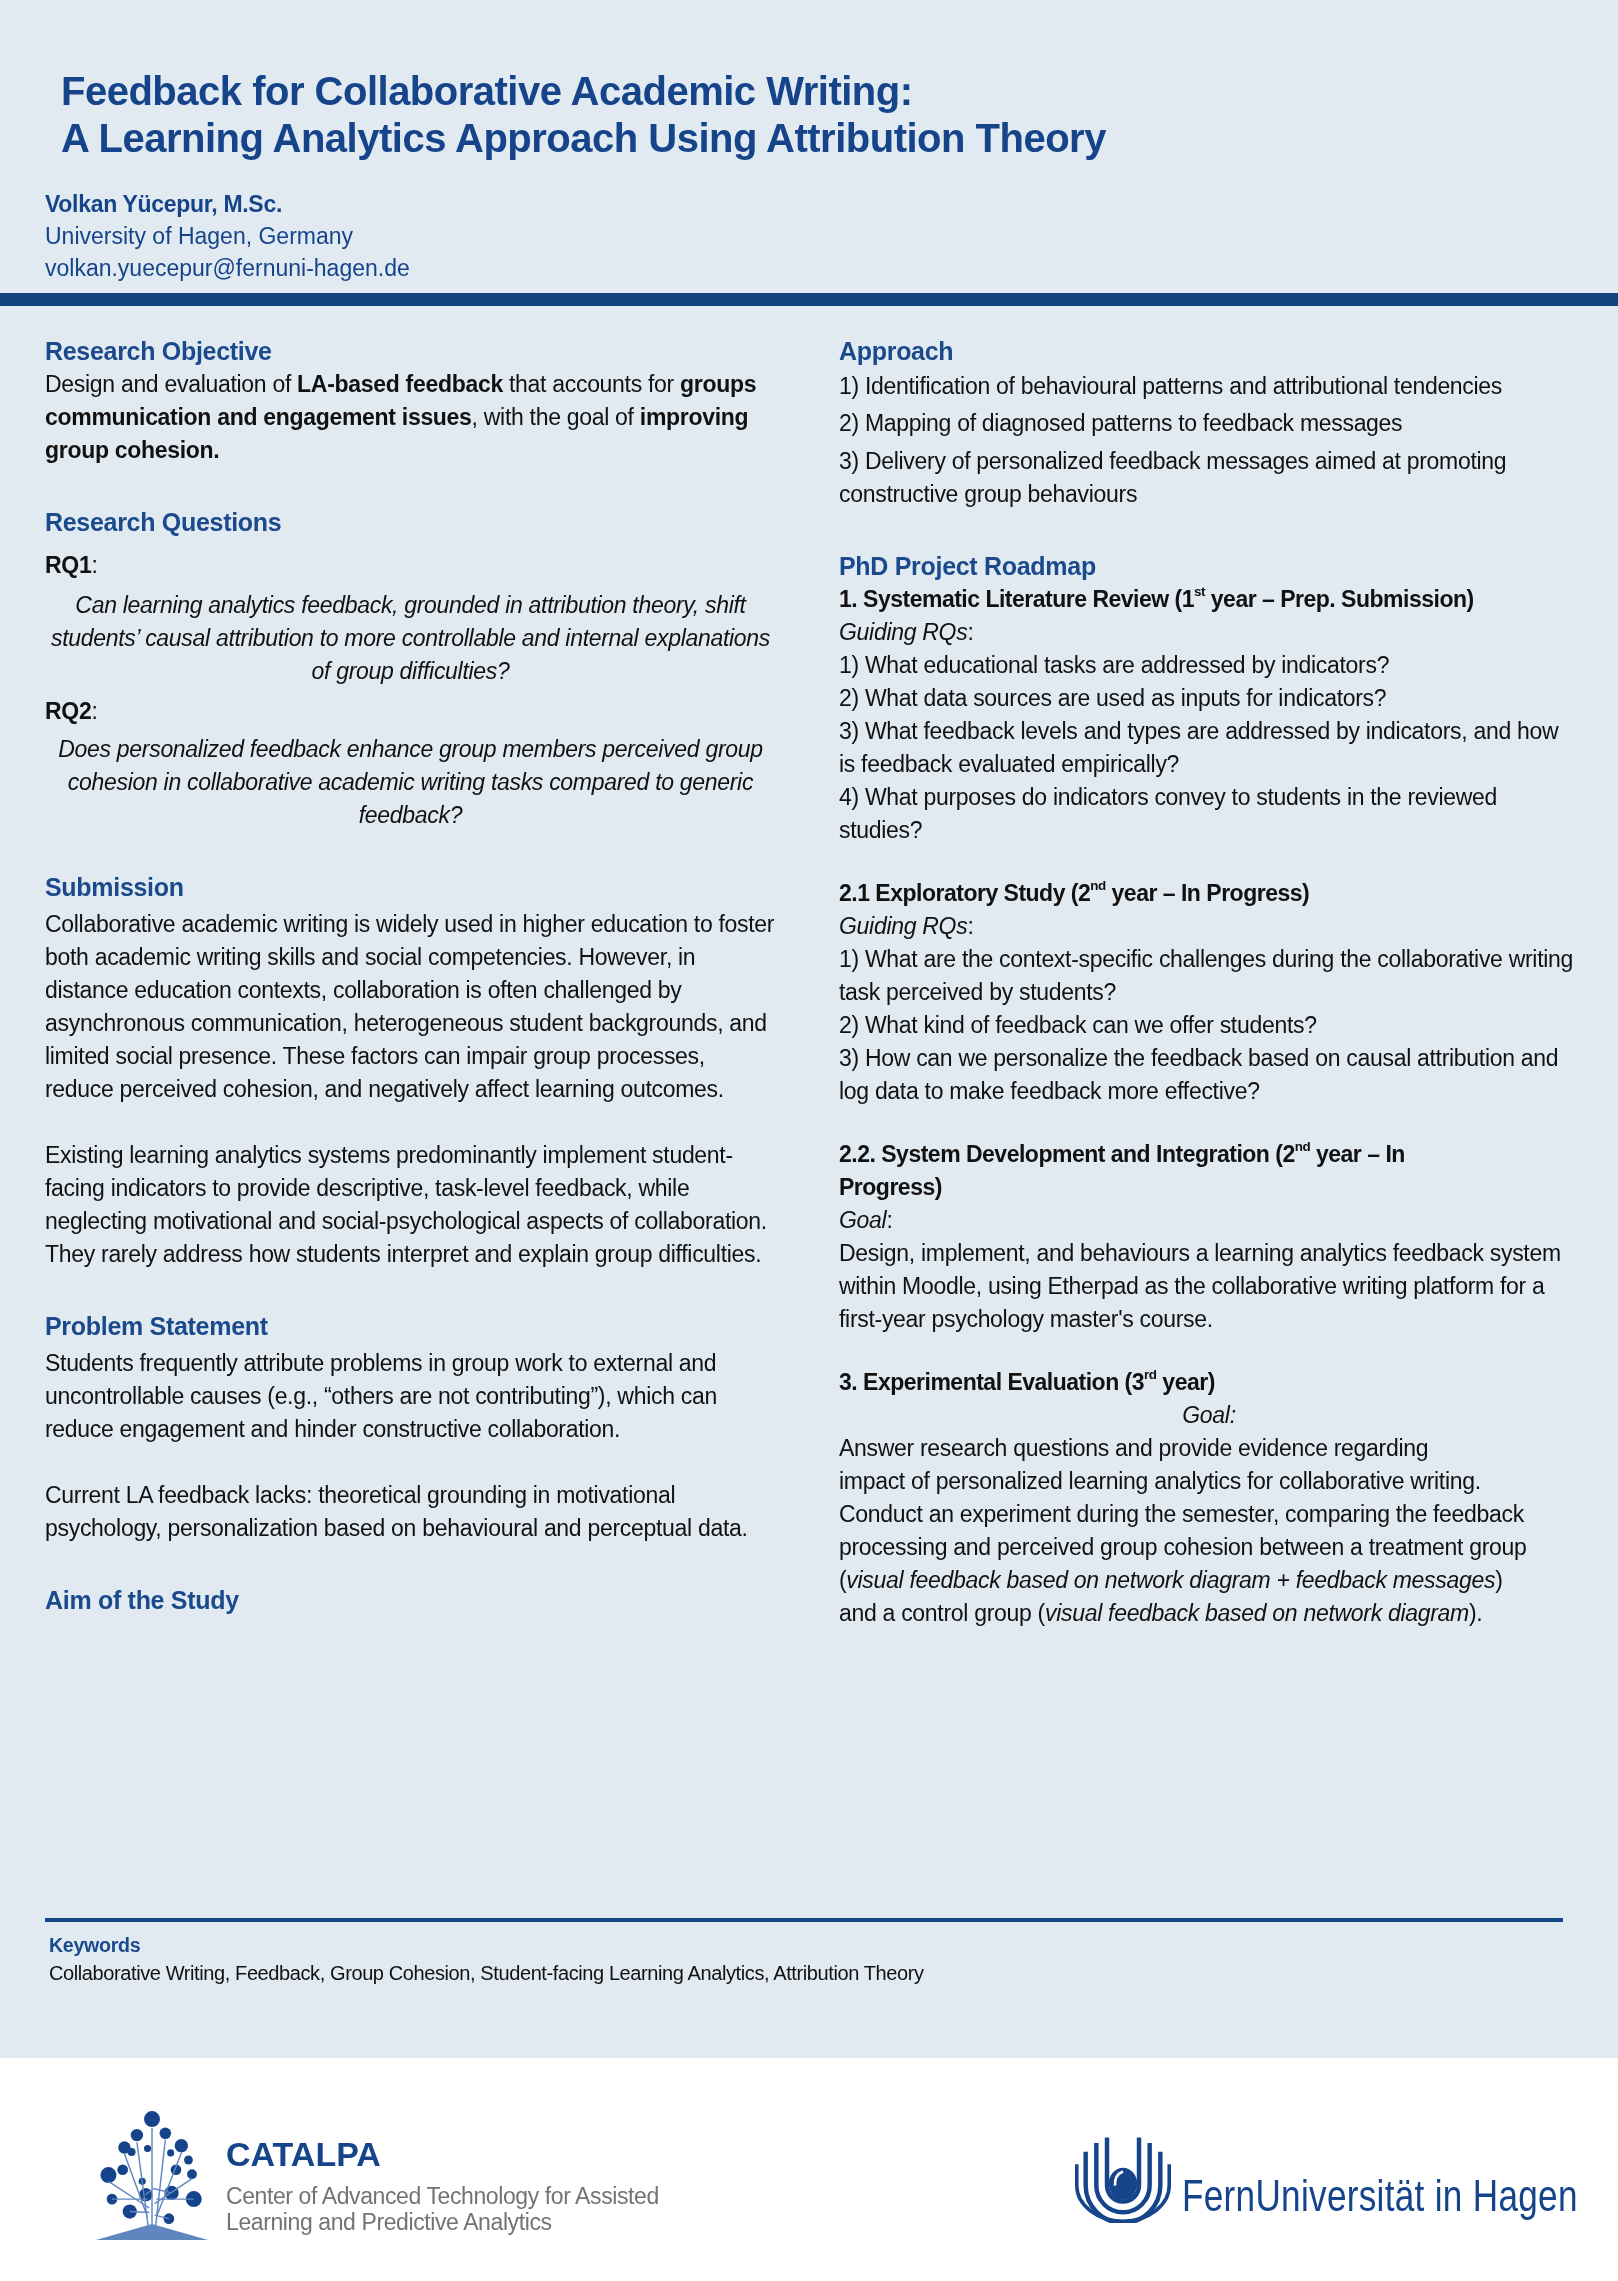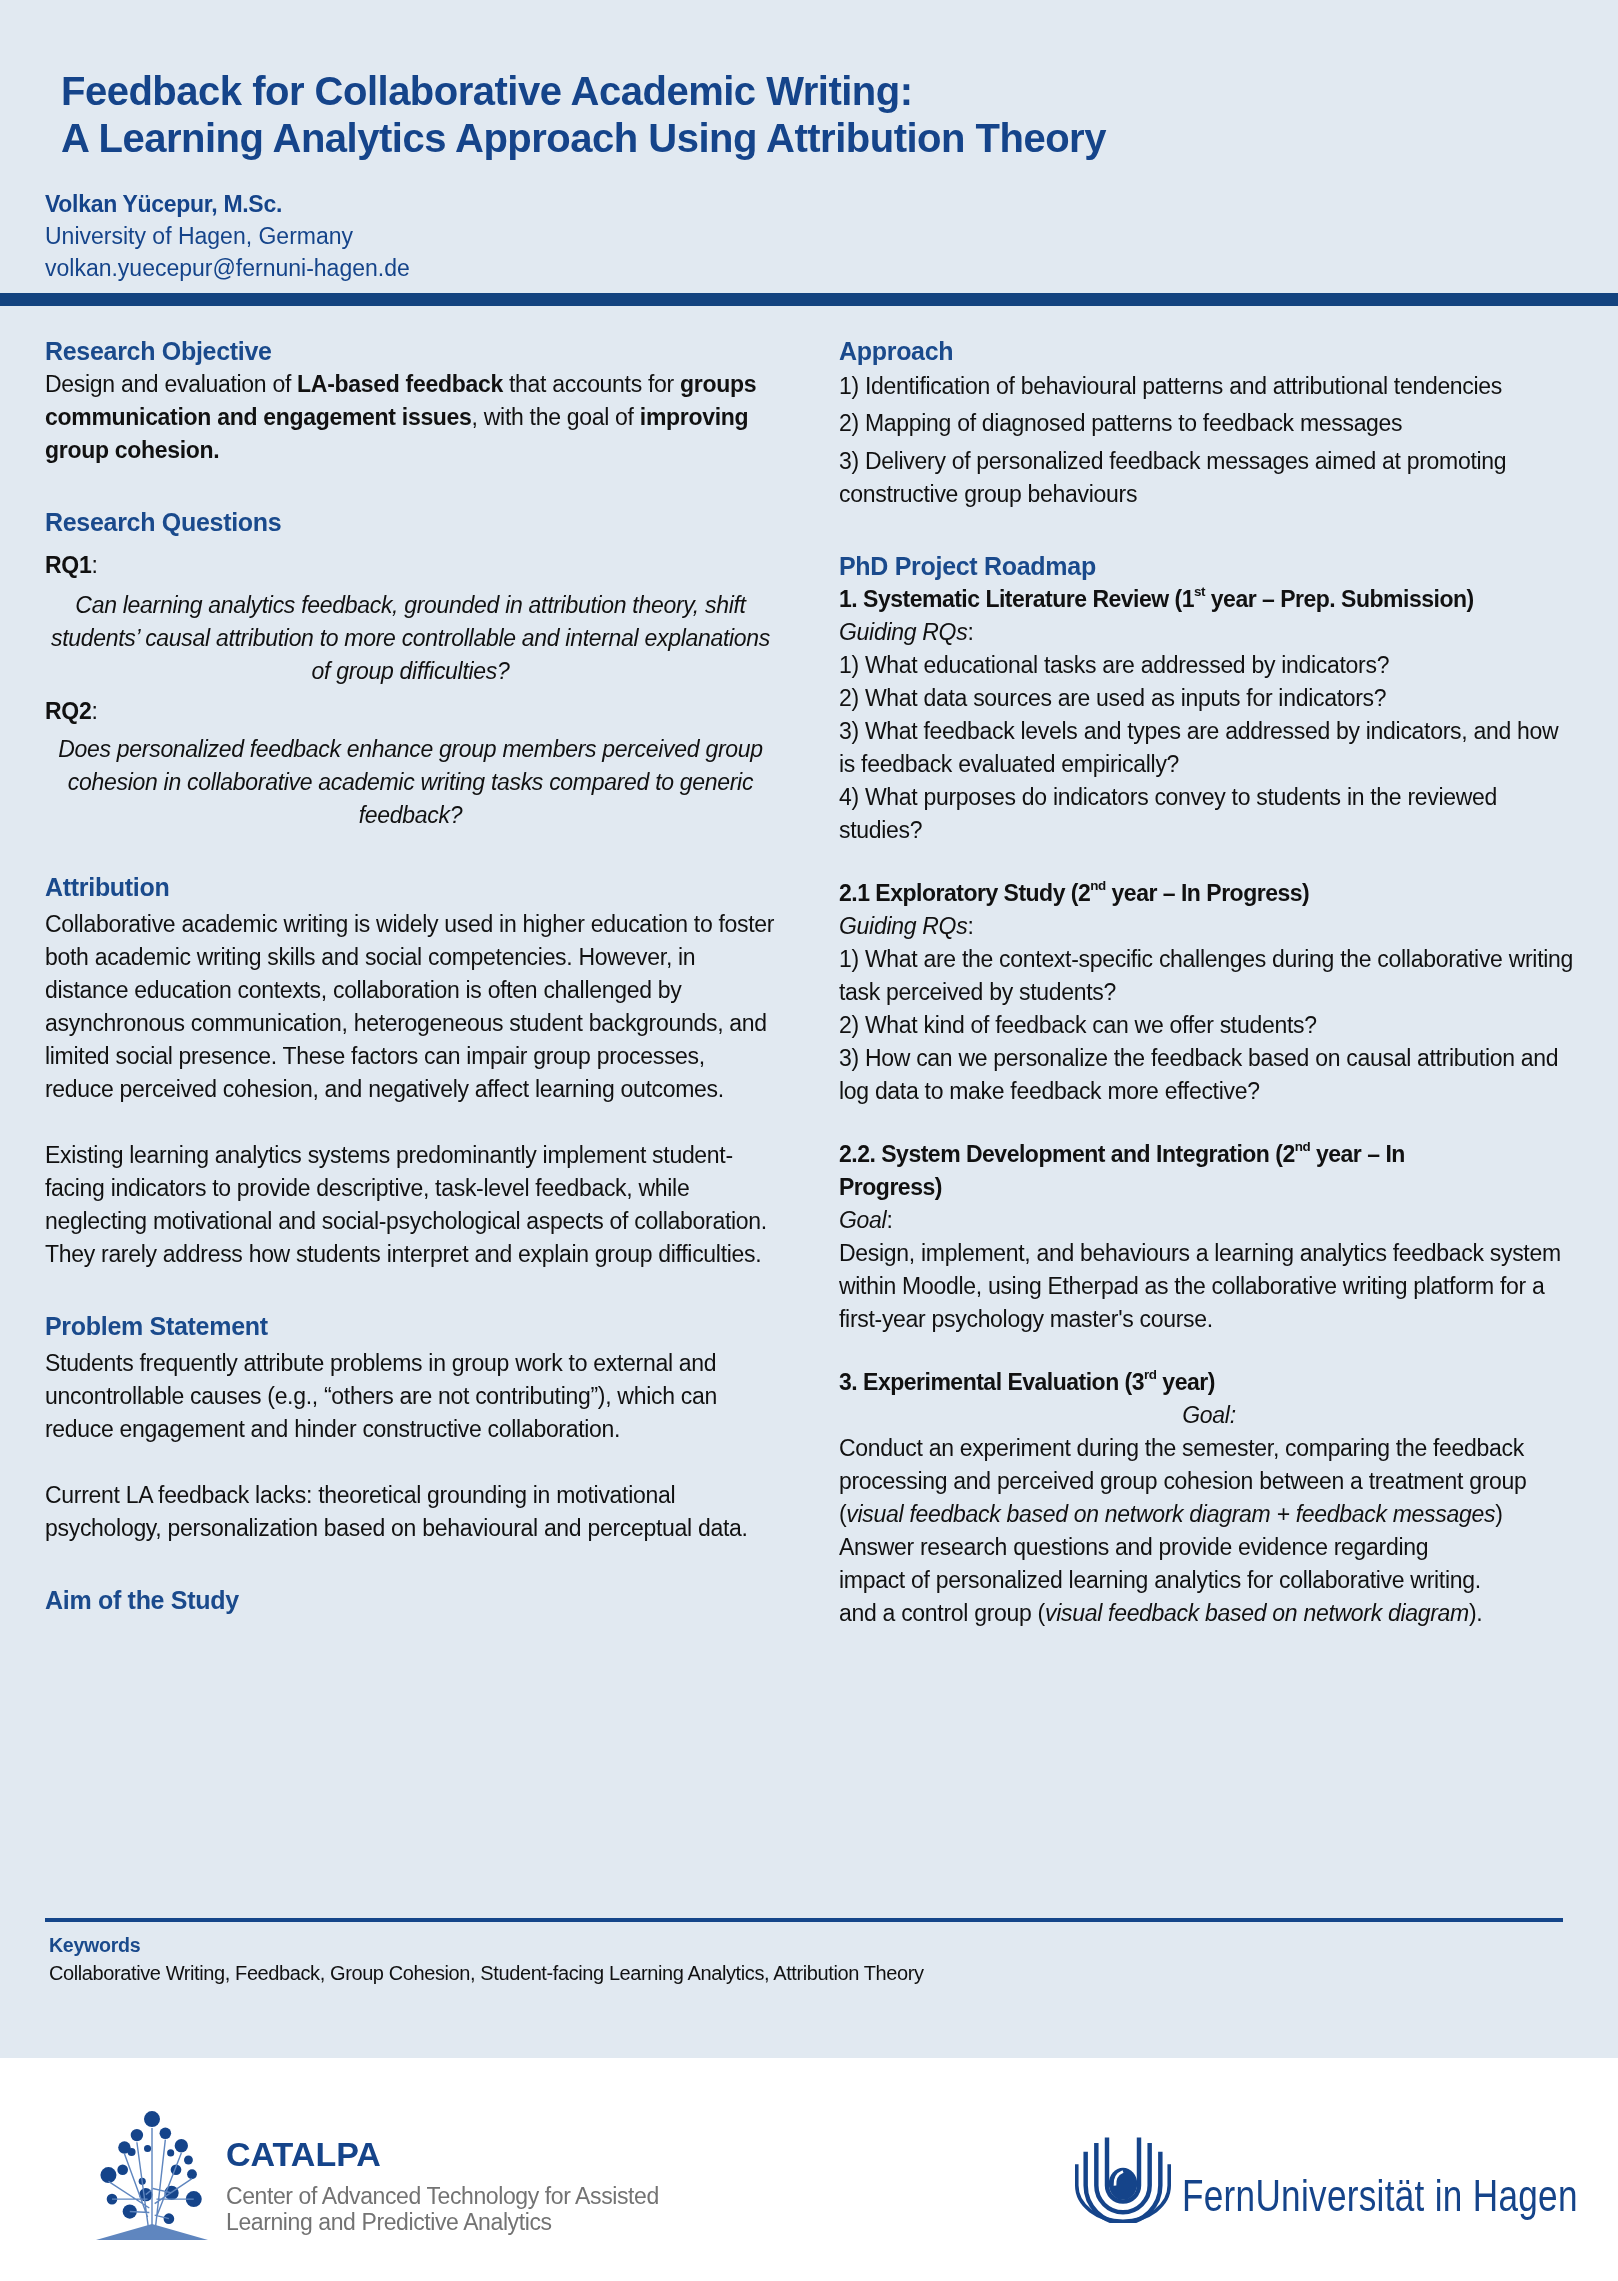--- a/index.html
+++ b/index.html
@@ -62,21 +62,21 @@
     <p style="margin-top:10px;"><span class="b">RQ1</span><span>:</span></p>
     <div style="height:7.1px"></div>
     <p class="i">Can learning analytics feedback, grounded in attribution theory, shift students’ causal attribution to more controllable and internal explanations of group difficulties?</p>
     <div style="height:7.1px"></div>
     <p><span class="b">RQ2</span><span>:</span></p>
     <div style="height:5.3px"></div>
     <p class="i">Does personalized feedback enhance group members perceived group cohesion in collaborative academic writing tasks compared to generic feedback?</p>
   </section>
   <div style="height:39px"></div>
   <section>
-    <div class="h2">Attribution</div>
+    <div class="h2">Submission</div>
     <p style="margin-top:3.6px">Collaborative academic writing is widely used in higher education to foster both academic writing skills and social competencies. However, in distance education contexts, collaboration is often challenged by asynchronous communication, heterogeneous student backgrounds, and limited social presence. These factors can impair group processes, reduce perceived cohesion, and negatively affect learning outcomes.</p>
     <div style="height:33px"></div>
     <p>Existing learning analytics systems predominantly implement student-facing indicators to provide descriptive, task-level feedback, while neglecting motivational and social-psychological aspects of collaboration. They rarely address how students interpret and explain group difficulties.</p>
   </section>
   <div style="height:39px"></div>
   <section>
     <div class="h2">Problem Statement</div>
     <p style="margin-top:3.6px">Students frequently attribute problems in group work to external and uncontrollable causes (e.g., “others are not contributing”), which can reduce engagement and hinder constructive collaboration.</p>
     <div style="height:33px"></div>
     <p>Current LA feedback lacks: theoretical grounding in motivational psychology, personalization based on behavioural and perceptual data.</p>
@@ -122,22 +122,22 @@
     <div>
       <p class="sub" style="width:642px"><span>2.2. System Development and Integration (2</span><sup>nd</sup><span> year – In Progress)</span></p>
       <p><span class="i">Goal</span>:</p>
       <p>Design, implement, and behaviours a learning analytics feedback system within Moodle, using Etherpad as the collaborative writing platform for a first-year psychology master's course.</p>
     </div>
     <div style="height:30px"></div>
 
     <div>
       <p class="sub"><span>3. Experimental Evaluation (3</span><sup>rd</sup><span> year)</span></p>
       <p class="i">Goal:</p>
+      <p style="width:659px">Answer research questions and provide evidence regarding impact of personalized learning analytics for collaborative writing.</p>
       <p style="width:704px"><span>Conduct an experiment during the semester, comparing the feedback processing and perceived group cohesion between a treatment group (</span><span class="i">visual feedback based on network diagram + feedback messages</span><span>)</span></p>
-      <p style="width:659px">Answer research questions and provide evidence regarding impact of personalized learning analytics for collaborative writing.</p>
       <p style="white-space:nowrap"><span>and a control group (</span><span class="i">visual feedback based on network diagram</span><span>).</span></p>
     </div>
   </section>
 </div>
 
 <div class="abs kw-rule"></div>
 <div class="abs kw-title">Keywords</div>
 <div class="abs kw-text">Collaborative Writing, Feedback, Group Cohesion, Student-facing Learning Analytics, Attribution Theory</div>
 
 <div class="abs footer"></div>

